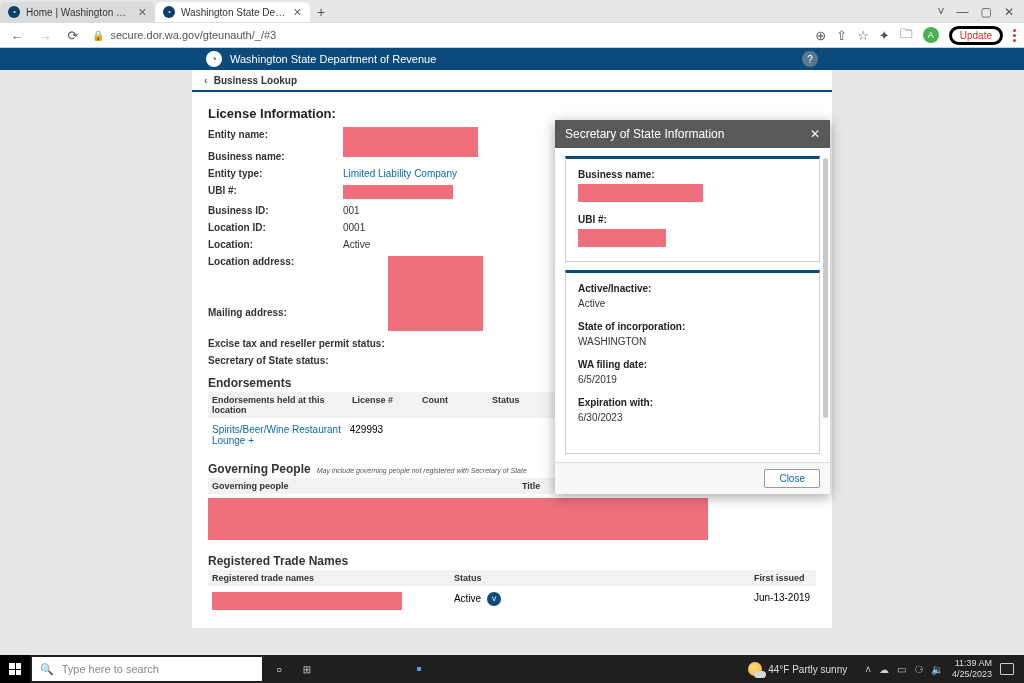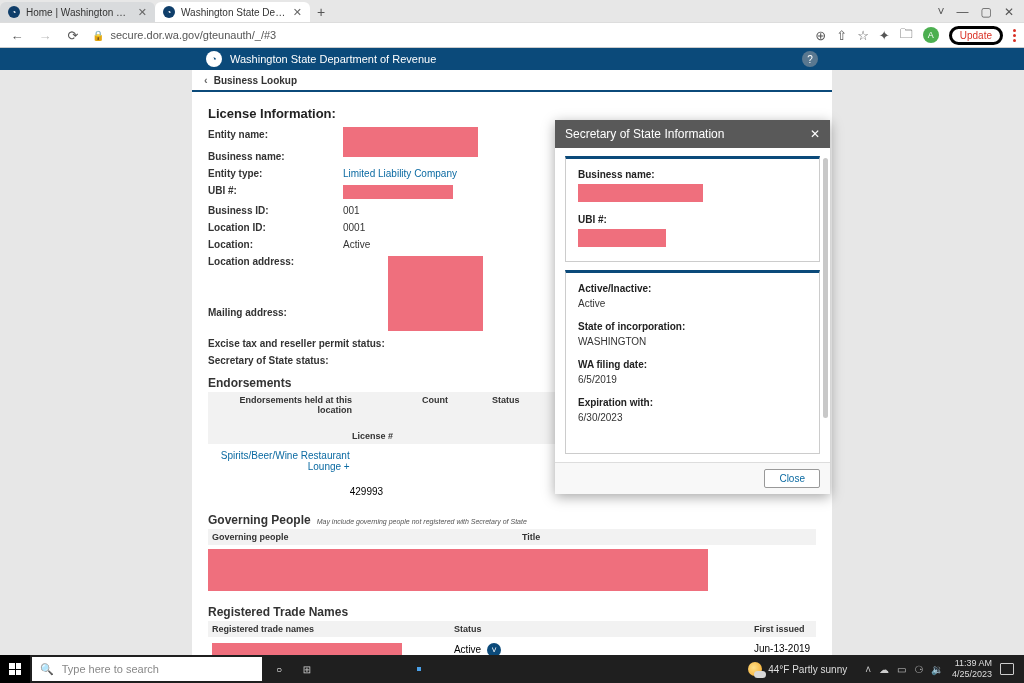--- a/index.html
+++ b/index.html
@@ -49,22 +49,22 @@
     .r2 { width: 110px; height: 14px; }
     .r3 { width: 95px; height: 75px; margin-left: 45px; }
     .r4 { width: 500px; height: 42px; margin-top: 4px; }
     .r5 { width: 190px; height: 18px; }
     .clickhere { margin-left: auto; margin-right: 130px; color: #0b6aa2; font-size: 10px; }
 
     h4.sub { font-size: 12px; font-weight: 600; color: #333; margin: 10px 0 2px; }
     .subnote { font-size: 7px; font-style: italic; color: #555; font-weight: normal; margin-left: 6px;}
     .thead { background: #f2f2f2; display: flex; font-size: 9px; font-weight: bold; color: #333; padding: 3px 4px; }
     .tr { display: flex; font-size: 10px; padding: 6px 4px; }
-    .c-ends { width: 140px; text-align: right; }
-    .c-lic { width: 70px; margin-top: 36px; }
+    .c-ends { width: 140px; }
+    .c-lic { width: 70px; }
     .c-cnt { width: 70px; }
     .c-det { width: 100px; }
     .c-stat { width: 100px; }
     .c-exp { width: 70px; text-align: right; }
     .c-first { width: 60px; text-align: right; margin-left: auto;}
     .c-gp { width: 310px; } .c-title { width: 200px; }
     .c-rtn { width: 250px; } .c-rst { width: 310px; } .c-rfi { width: 60px; }
     .circle-down { width: 14px; height: 14px; border-radius: 50%; background: #0b4a7a; color:#fff; display:inline-flex; align-items:center; justify-content:center; font-size:9px; margin-left:6px;}
 
     

